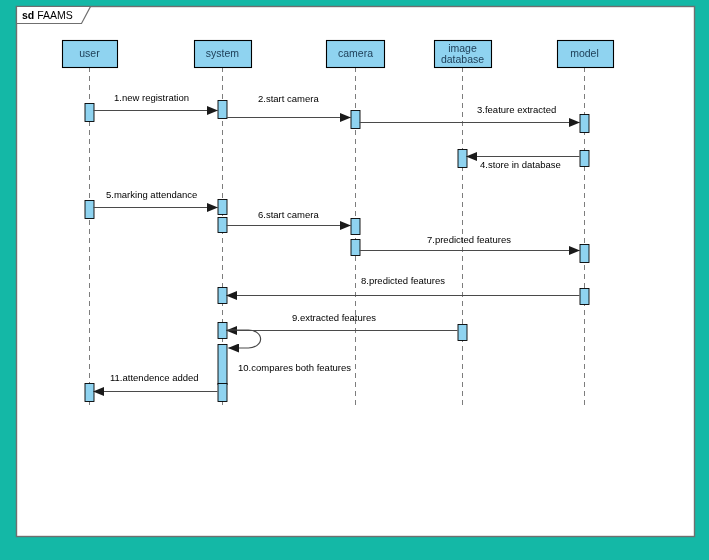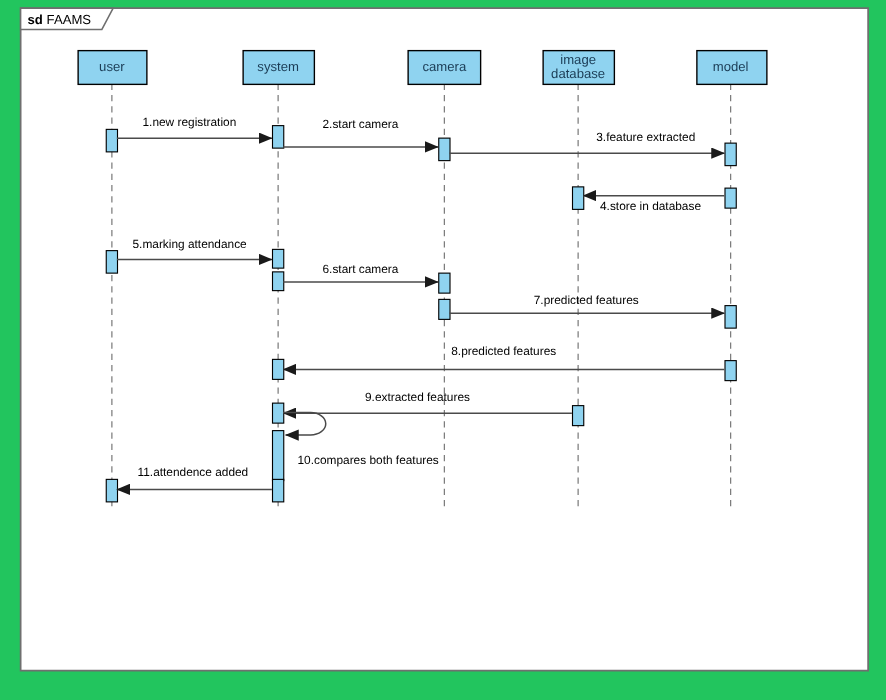--- a/index.html
+++ b/index.html
@@ -10,21 +10,21 @@
   body {
     width: 709px;
     height: 560px;
     font-family: "Liberation Sans", sans-serif;
     overflow: hidden;
   }
   #canvas {
     position: relative;
     width: 709px;
     height: 560px;
-    background: #22c55e;
+    background: #14b8a6;
   }
   svg#diagram {
     position: absolute;
     left: 0;
     top: 0;
     width: 709px;
     height: 560px;
   }
   .frame-rect {
     fill: #ffffff;

